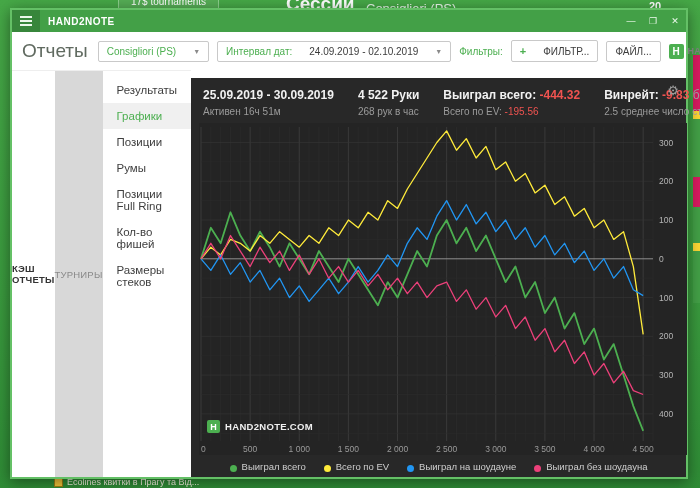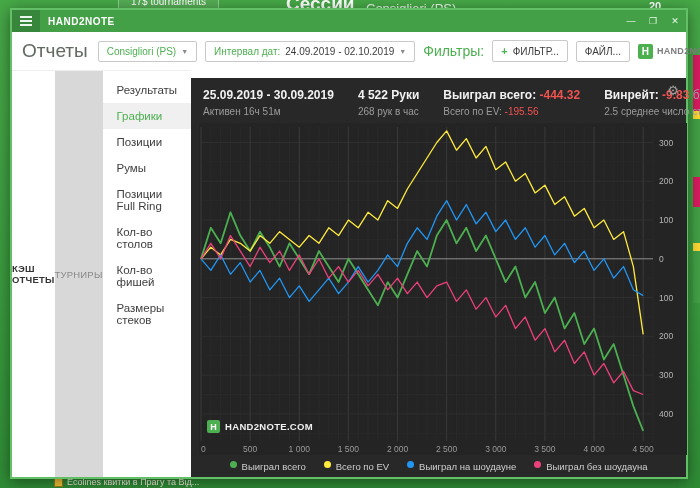--- a/index.html
+++ b/index.html
@@ -26,21 +26,21 @@
     justify-content:center;align-items:center;gap:2px;cursor:pointer;}
   .menu-btn span{display:block;width:12px;height:2px;background:#eaf7ea;}
   .tb-title{font-size:10px;font-weight:bold;margin-left:8px;letter-spacing:.5px;}
   .win-controls{margin-left:auto;display:flex;height:22px;}
   .wc{width:22px;display:flex;align-items:center;justify-content:center;font-size:9px;color:#ecf9ec;}
 
   
   .header{flex:0 0 38px;display:flex;align-items:center;padding:0 10px;gap:8px;background:#fff;}
   .page-title{font-size:19px;color:#606a60;margin-right:2px;}
   .btn{border:1px solid #c9c9c9;border-radius:2px;background:#fff;font-size:10px;
-    padding:4px 8px;color:#3c3c3c;display:flex;align-items:center;gap:5px;white-space:nowrap;cursor:pointer;}
+    padding:4px 8px;color:#3c3c3c;display:flex;align-items:center;gap:17px;white-space:nowrap;cursor:pointer;}
   .green-txt{color:#4caf50;}
   .caret{font-size:7px;color:#8a8a8a;}
   .plus{color:#4caf50;font-weight:bold;font-size:11px;}
   .logo{margin-left:auto;display:flex;align-items:center;gap:4px;}
   .logo-h{width:15px;height:15px;background:#4caf50;color:#fff;font-weight:bold;font-size:10px;
     display:flex;align-items:center;justify-content:center;border-radius:2px;}
   .logo-text{font-size:9px;font-weight:bold;color:#7c7c7c;letter-spacing:.3px;}
 
   
   .content{flex:1;display:flex;min-height:0;}
@@ -63,21 +63,21 @@
   .units{color:#9b9b9b;font-weight:normal;}
   .rh-right{margin-left:auto;margin-right:20px;}
   .gear{position:absolute;right:7px;top:6px;color:#9e9e9e;font-size:13px;cursor:pointer;line-height:1;}
   .chart-wrap{flex:1;position:relative;margin:2px 8px 0 8px;min-height:0;}
   .chart-wrap svg{position:absolute;left:0;top:0;}
   .watermark{position:absolute;left:8px;bottom:22px;display:flex;align-items:center;gap:5px;}
   .wm-h{width:13px;height:13px;background:#4caf50;color:#fff;font-weight:bold;font-size:9px;
     display:flex;align-items:center;justify-content:center;border-radius:2px;}
   .wm-text{font-size:9.5px;font-weight:bold;color:#f0f0f0;letter-spacing:.3px;}
   .legend{flex:0 0 22px;display:flex;align-items:center;justify-content:center;gap:18px;}
-  .legend-item{display:flex;align-items:flex-start;gap:5px;font-size:9.5px;color:#cfcfcf;cursor:pointer;}
+  .legend-item{display:flex;align-items:flex-end;gap:5px;font-size:9.5px;color:#cfcfcf;cursor:pointer;}
   .dot{width:7px;height:7px;border-radius:50%;}
 </style>
 </head>
 <body>
 
 <div class="bg-chip">17$ tournaments</div>
 <div class="bg-sessions">Сессии</div>
 <div class="bg-consig">Consiglieri (PS)</div>
 <div class="bg-count">20</div>
 <div id="stripes">
@@ -114,21 +114,21 @@
     <div class="page-title">Отчеты</div>
     <div class="btn">
       <span class="green-txt">Consigliori (PS)</span>
       <span class="caret green-txt">▼</span>
     </div>
     <div class="btn">
       <span class="green-txt">Интервал дат:</span>
       <span>24.09.2019 - 02.10.2019</span>
       <span class="caret">▼</span>
     </div>
-    <span class="green-txt" style="font-size:14px;">Фильтры:</span>
+    <span class="green-txt" style="font-size:10px;">Фильтры:</span>
     <div class="btn">
       <span class="plus">+</span>
       <span>ФИЛЬТР...</span>
     </div>
     <div class="btn">
       <span>ФАЙЛ...</span>
     </div>
     <div class="logo">
       <span class="logo-h">H</span>
       <span class="logo-text">HAND2NOTE.COM</span>
@@ -141,21 +141,20 @@
       <div class="tabs" id="tabs">
           <div class="tab active">КЭШ ОТЧЕТЫ</div>
           <div class="tab">ТУРНИРЫ</div>
         </div>
       <div class="side-items" id="side-items">
           <div class="side-item">Результаты</div>
           <div class="side-item selected">Графики</div>
           <div class="side-item">Позиции</div>
           <div class="side-item">Румы</div>
           <div class="side-item">Позиции Full Ring</div>
-          <div class="side-item">Кол-во столов</div>
           <div class="side-item">Кол-во фишей</div>
           <div class="side-item">Размеры стеков</div>
         </div>
     </div>
 
     <div class="main">
       <div class="gear">⚙</div>
 
       <div class="report-header">
         <div class="rh-col">

